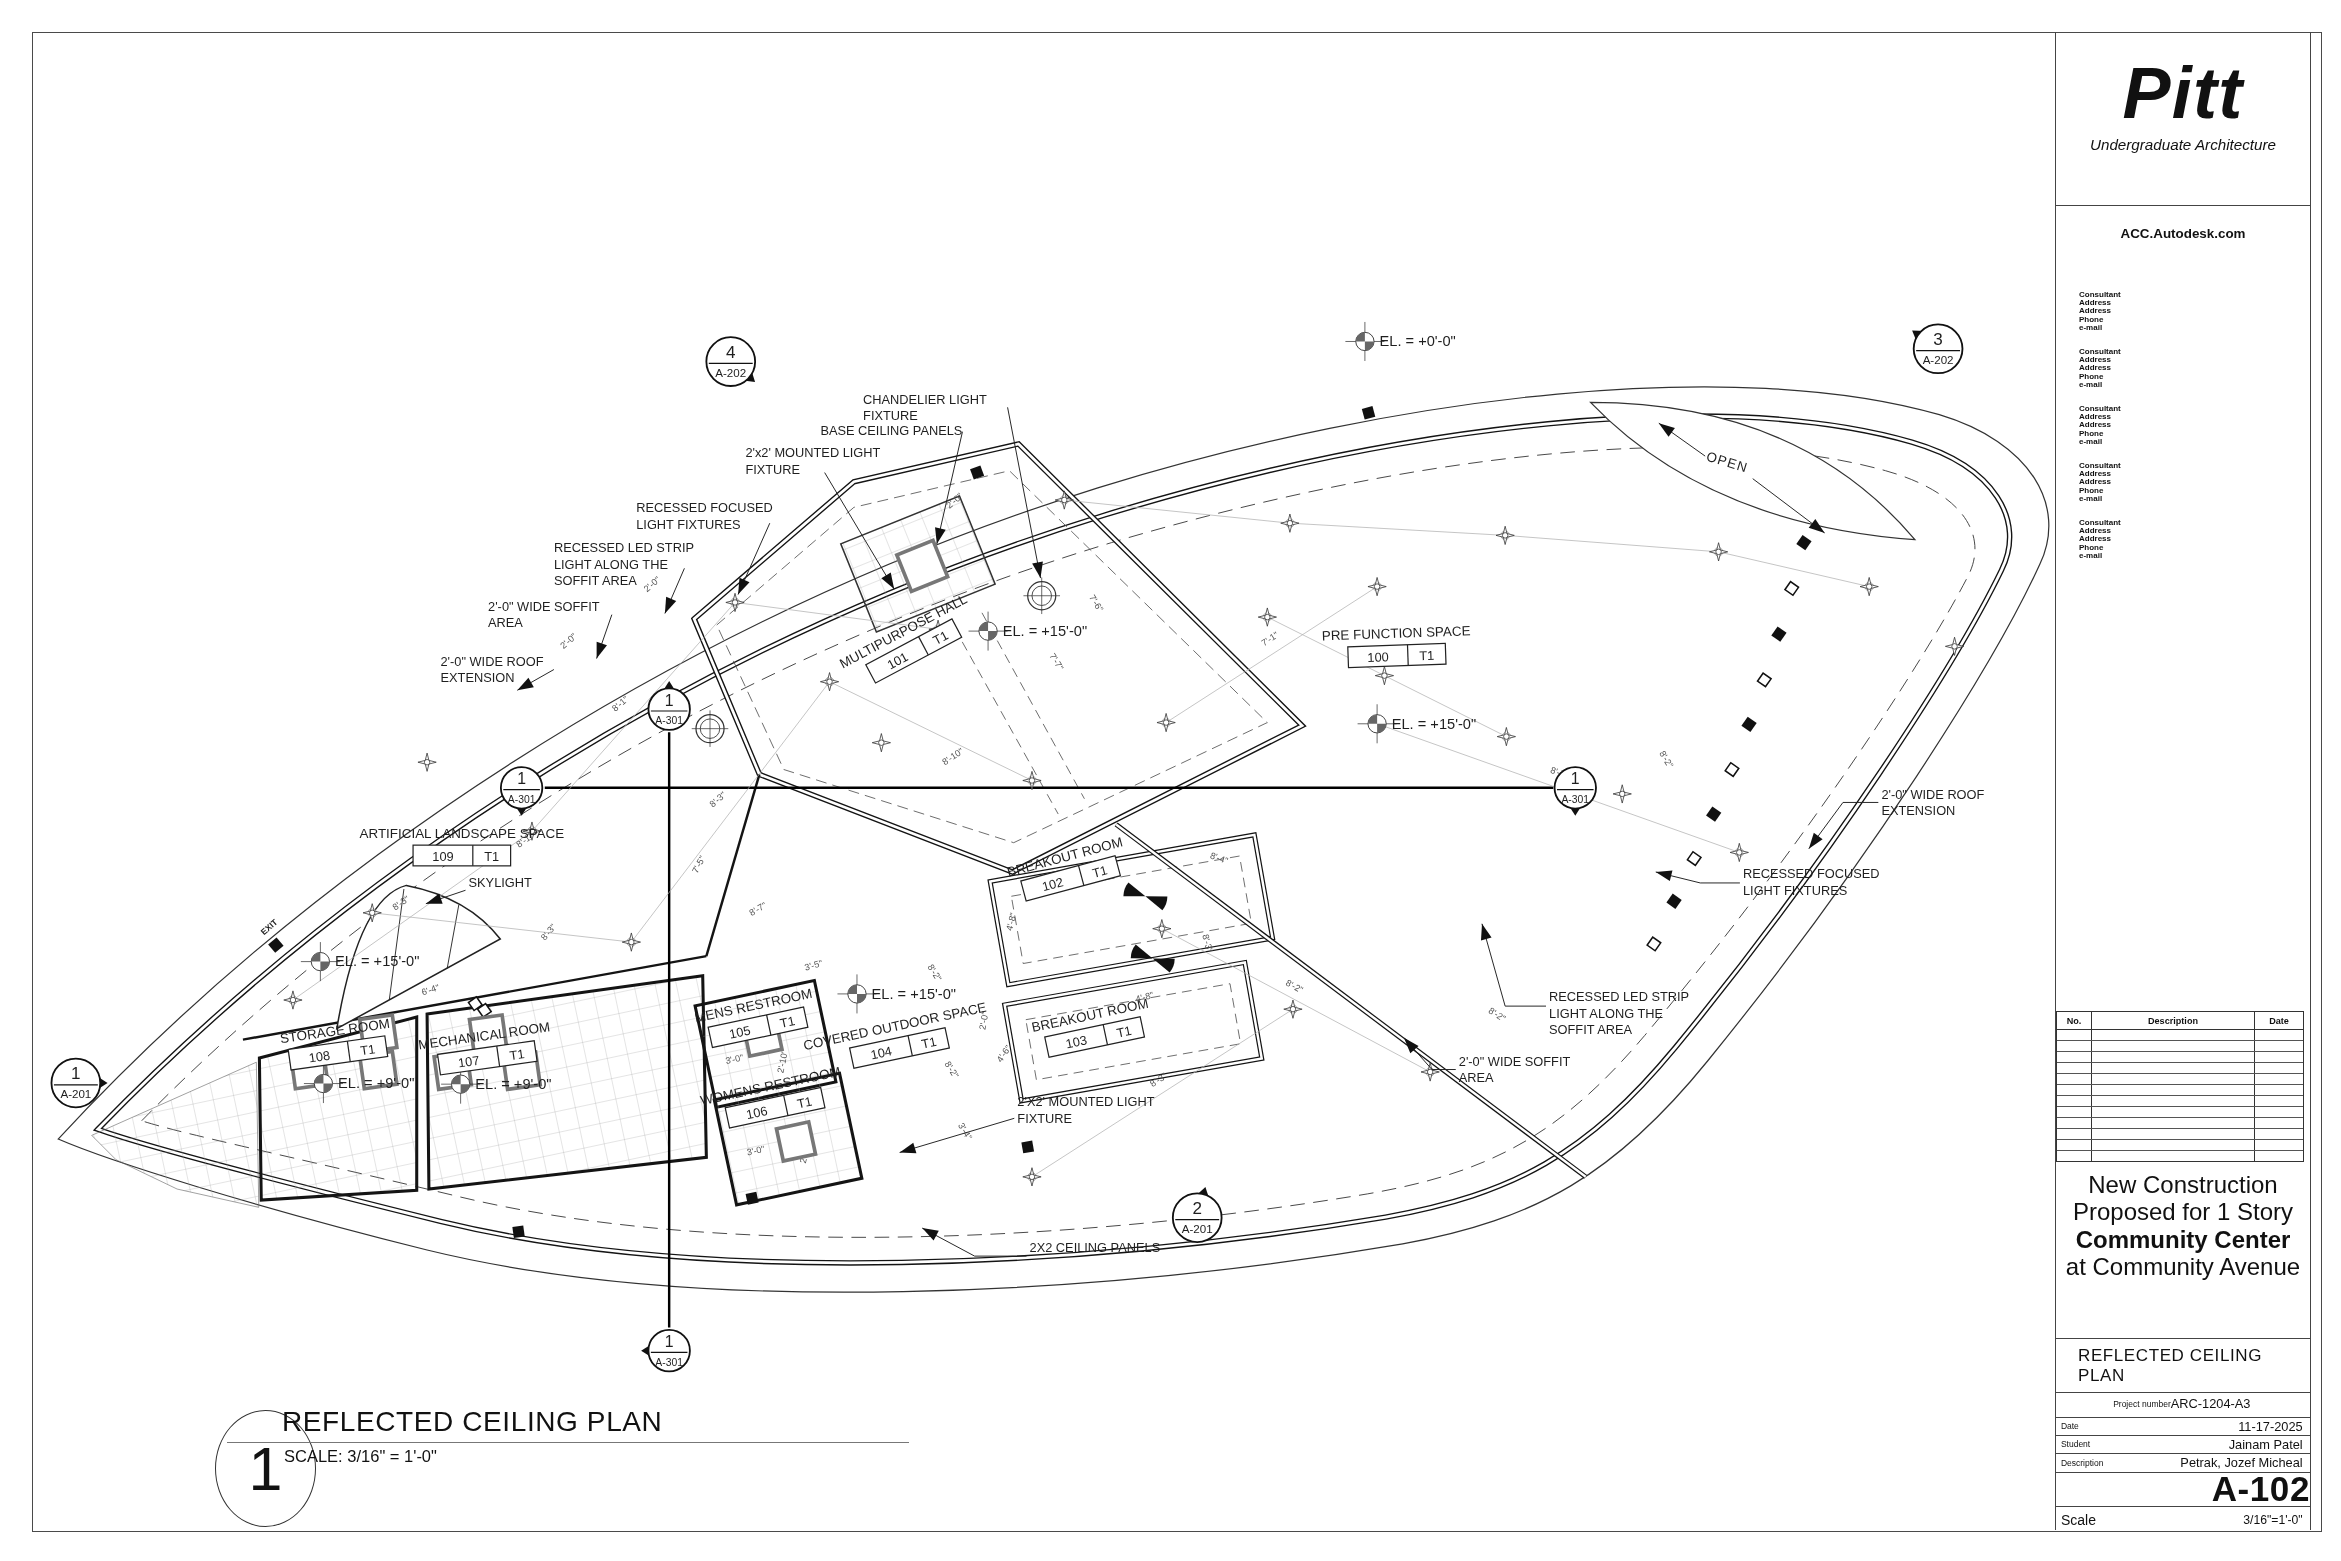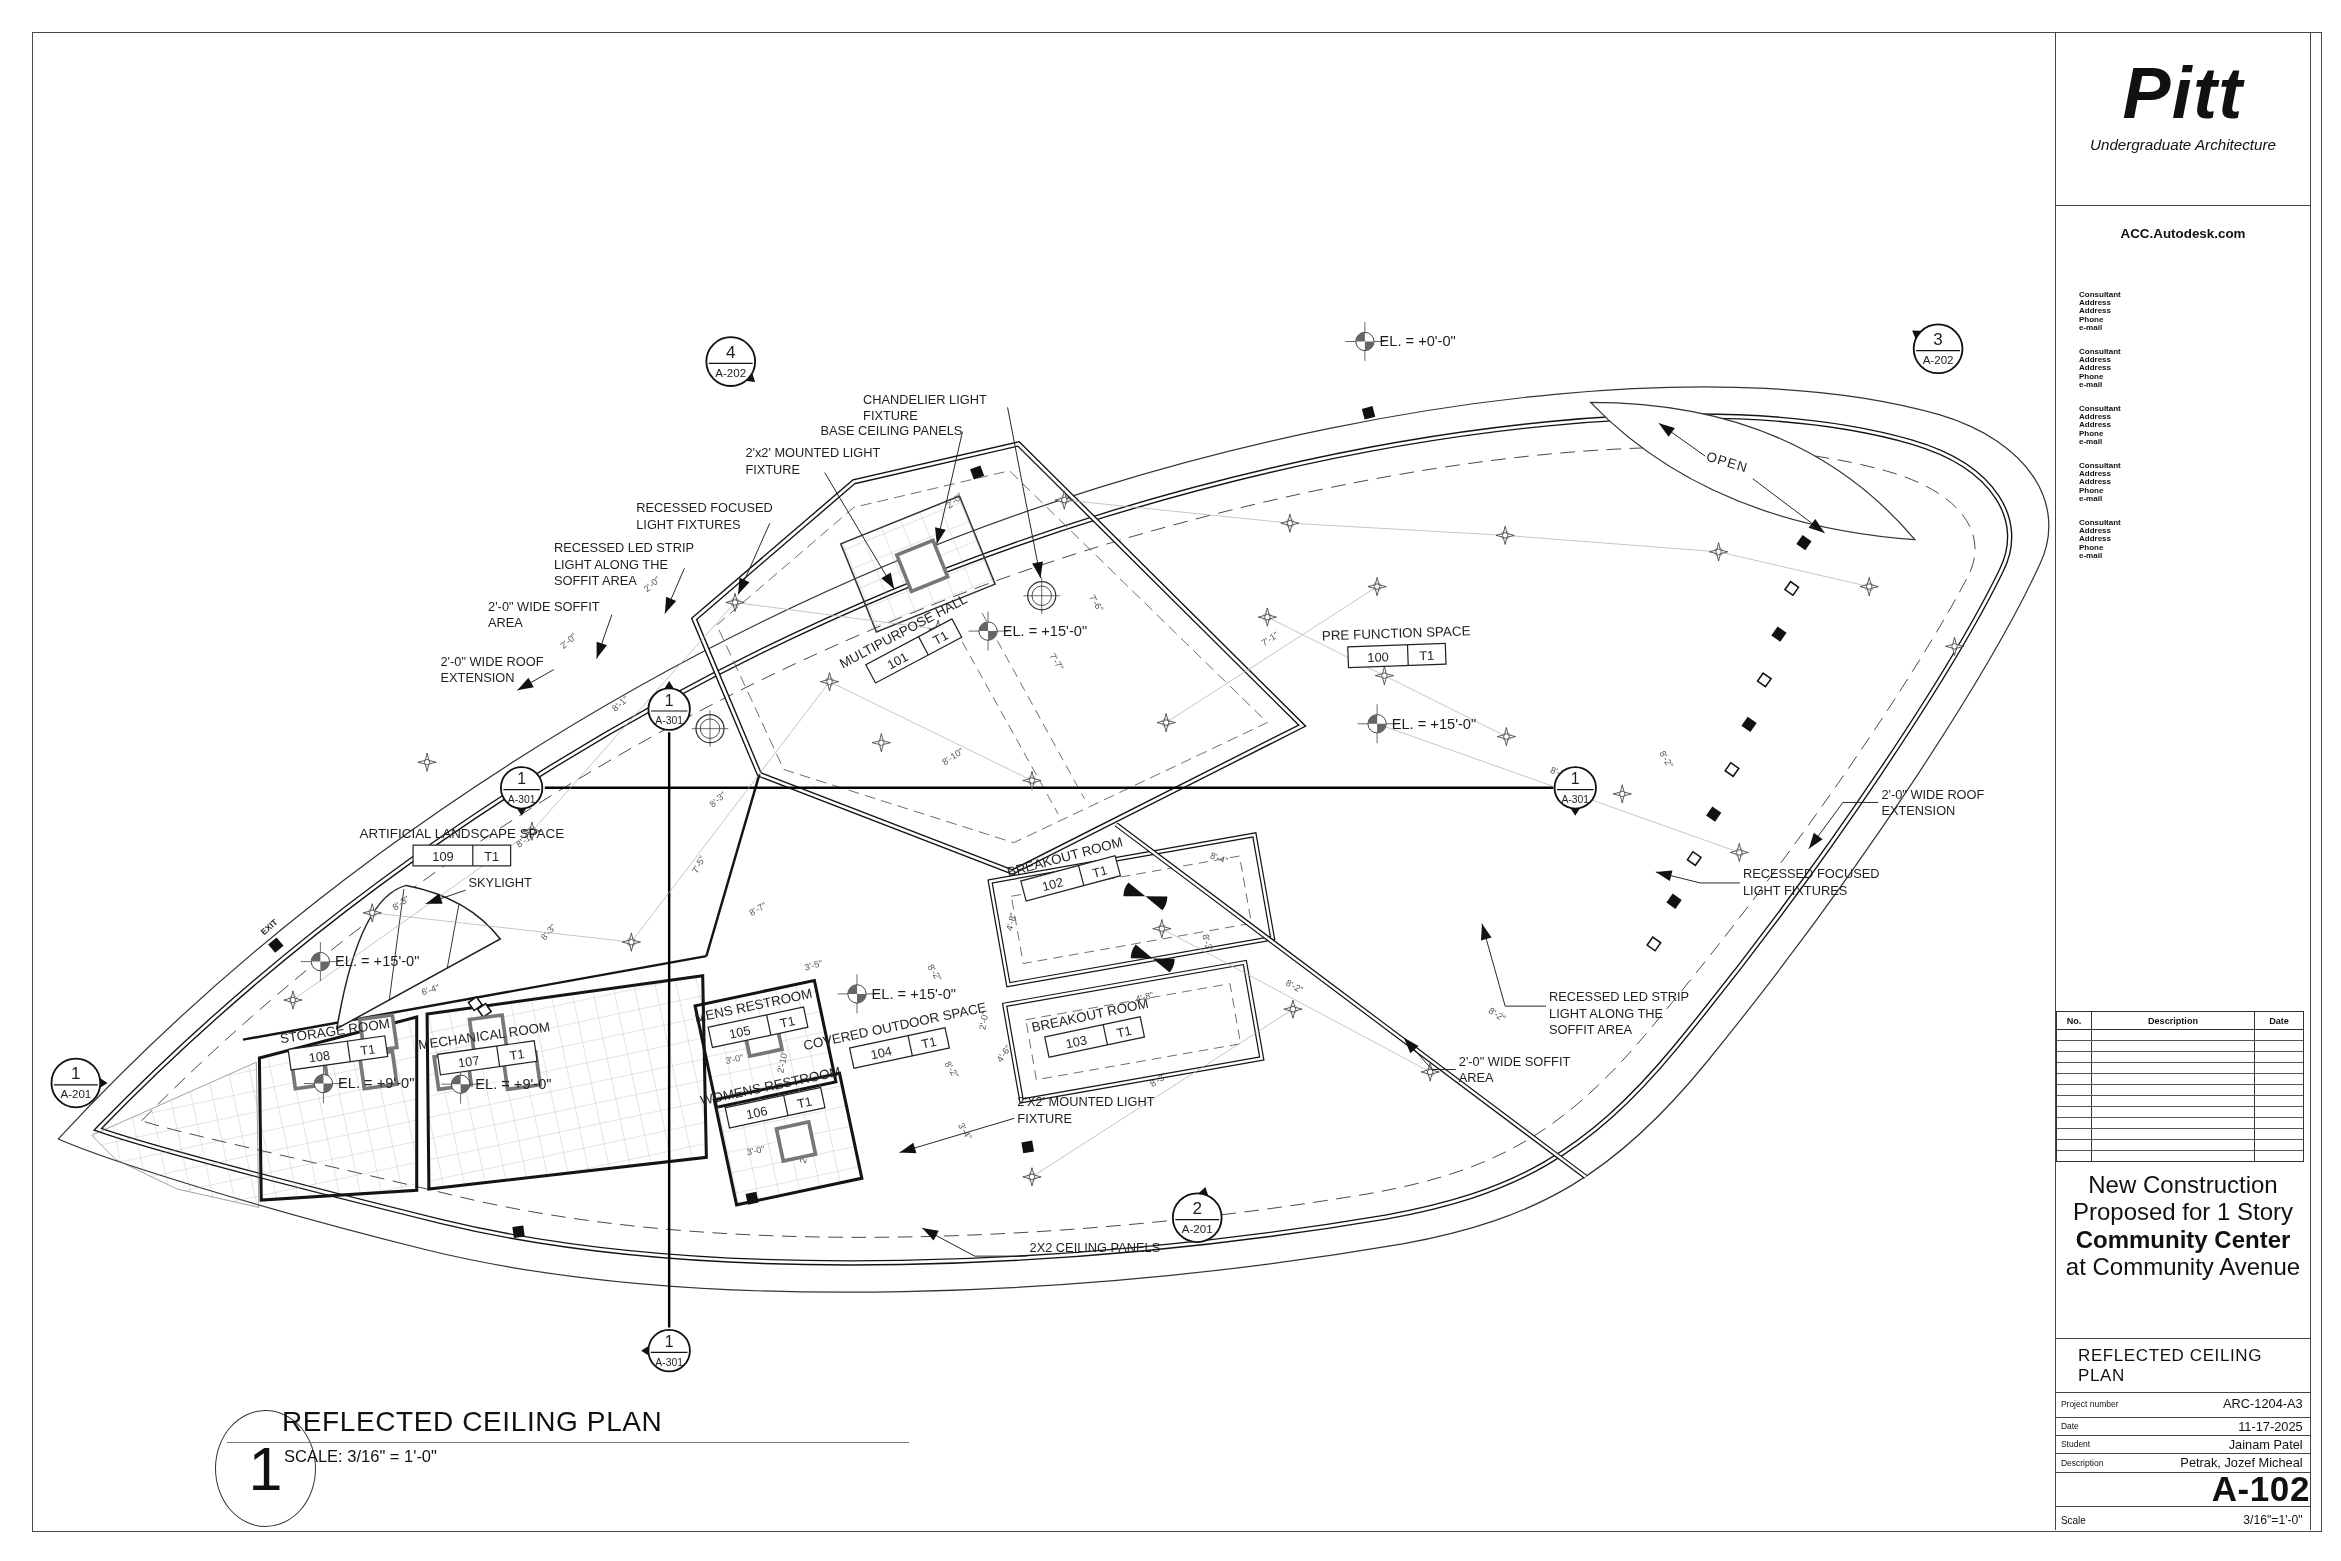--- a/index.html
+++ b/index.html
@@ -27,25 +27,25 @@
   .rc3{width:48px;}
   #proj-title{left:0;top:1139px;width:100%;text-align:center;font-size:24px;line-height:27.4px;}
   #proj-title .bold{font-weight:700;}
   #sheet-title-row{left:0;top:1306px;width:100%;height:53px;border-top:1.2px solid #444;border-bottom:1.2px solid #444;
       display:flex;align-items:center;}
   #sheet-title-row span{font-size:17px;margin-left:22px;letter-spacing:0.6px;}
   #info-rows{left:0;top:1359px;width:100%;}
   .info-row{position:relative;border-bottom:0.9px solid #444;display:flex;align-items:center;justify-content:space-between;}
   .info-row .lab{font-size:8.5px;margin-left:4.9px;}
   .info-row .val{font-size:12.8px;margin-right:7.3px;}
-  #r-proj{height:25.6px;} #r-date{height:17px;} #r-stud{height:17px;} #r-inst{height:18.3px;}
+  #r-proj{height:25.6px;justify-content:center;} #r-date{height:17px;} #r-stud{height:17px;} #r-inst{height:18.3px;}
   #sheetnum-row{height:33px;border-bottom:1.2px solid #444;display:flex;align-items:center;justify-content:flex-end;}
   #sheetnum-row span{font-size:35px;font-weight:600;letter-spacing:0.6px;}
   #scale-row{height:27px;display:flex;align-items:center;justify-content:space-between;}
-  #scale-row .lab{font-size:10px;margin-left:4.9px;text-align:right;}
+  #scale-row .lab{font-size:14px;margin-left:4.9px;text-align:right;}
   #scale-row .val{font-size:12.2px;margin-right:7.3px;}
   
   #vp-circle{left:215px;top:1410px;width:99px;height:115px;border:1.5px solid #333;border-radius:50%;
      display:flex;align-items:center;justify-content:center;font-size:61px;}
   #vp-title{left:282px;top:1406px;font-size:28px;letter-spacing:0.6px;}
   #vp-line{left:227px;top:1442px;width:682px;height:1.2px;background:#777;}
   #vp-scale{left:284px;top:1447px;font-size:16.5px;}
   svg text{font-family:"Liberation Sans", sans-serif;}
 </style>
 </head>

